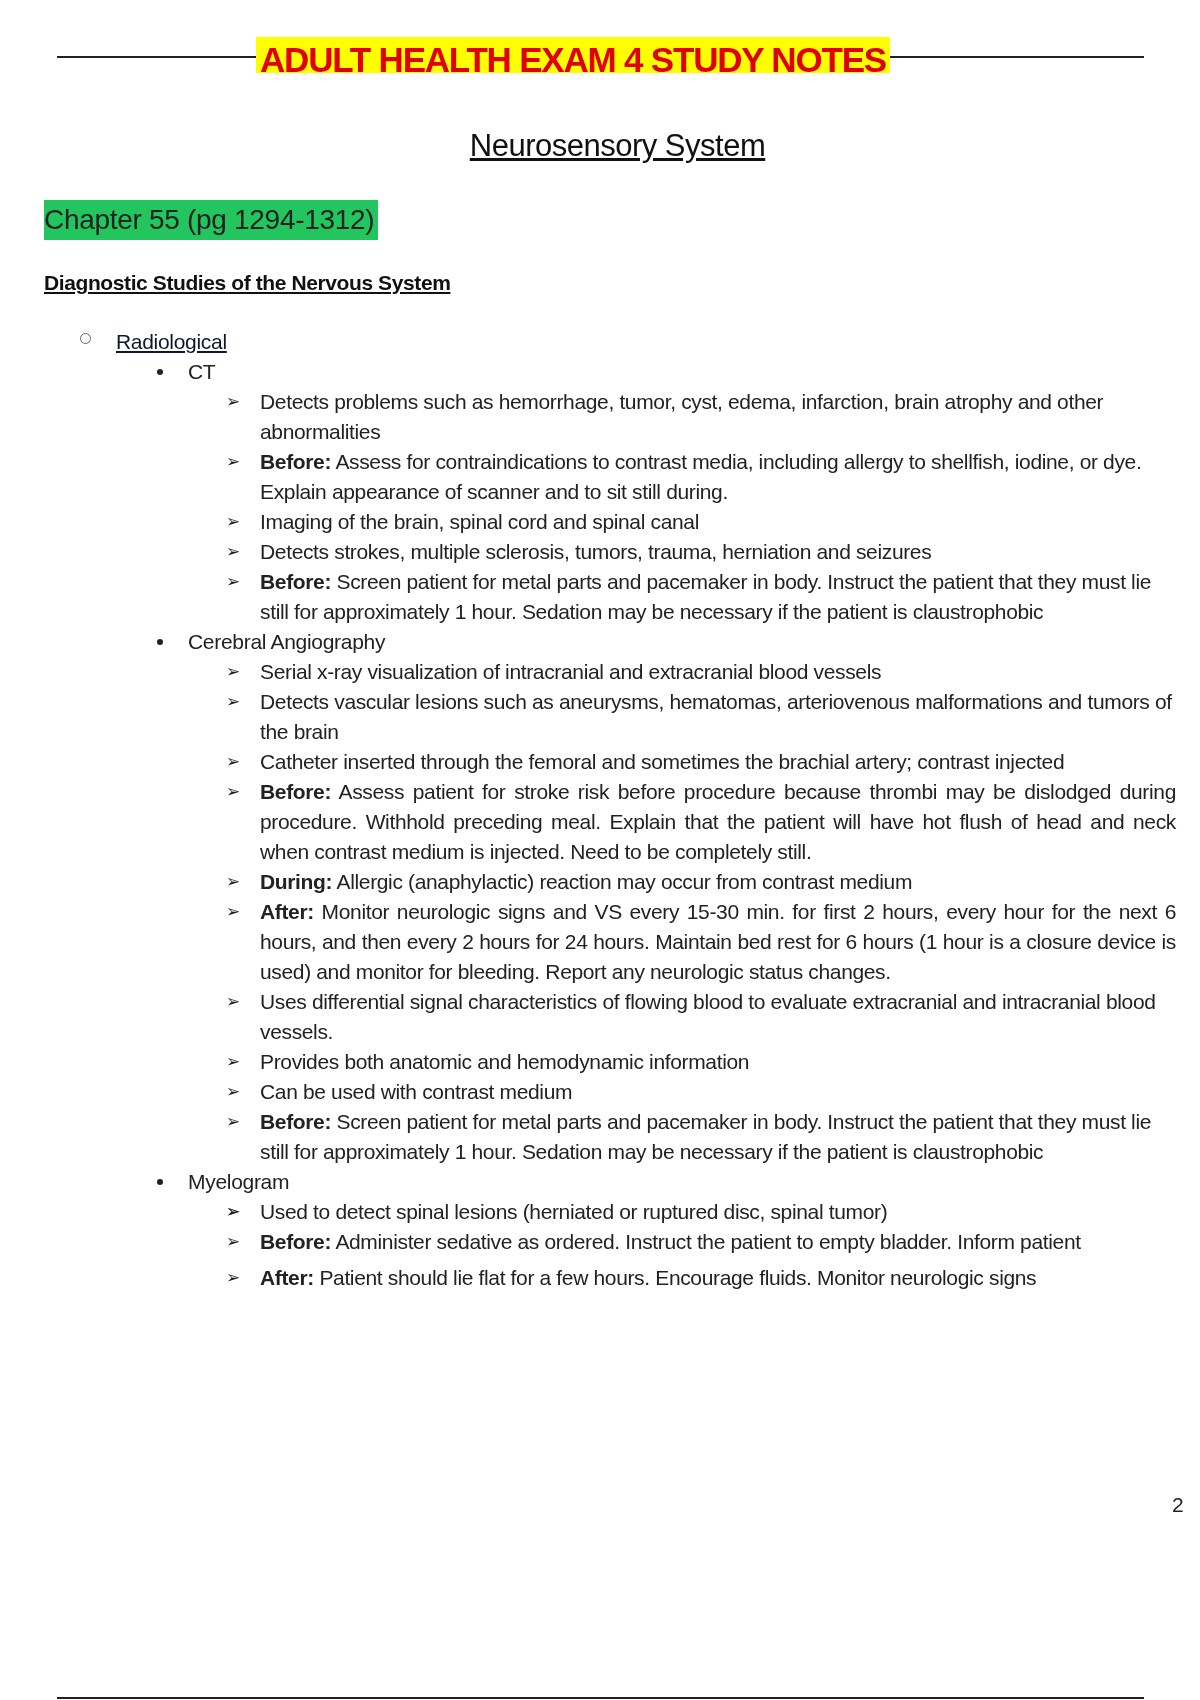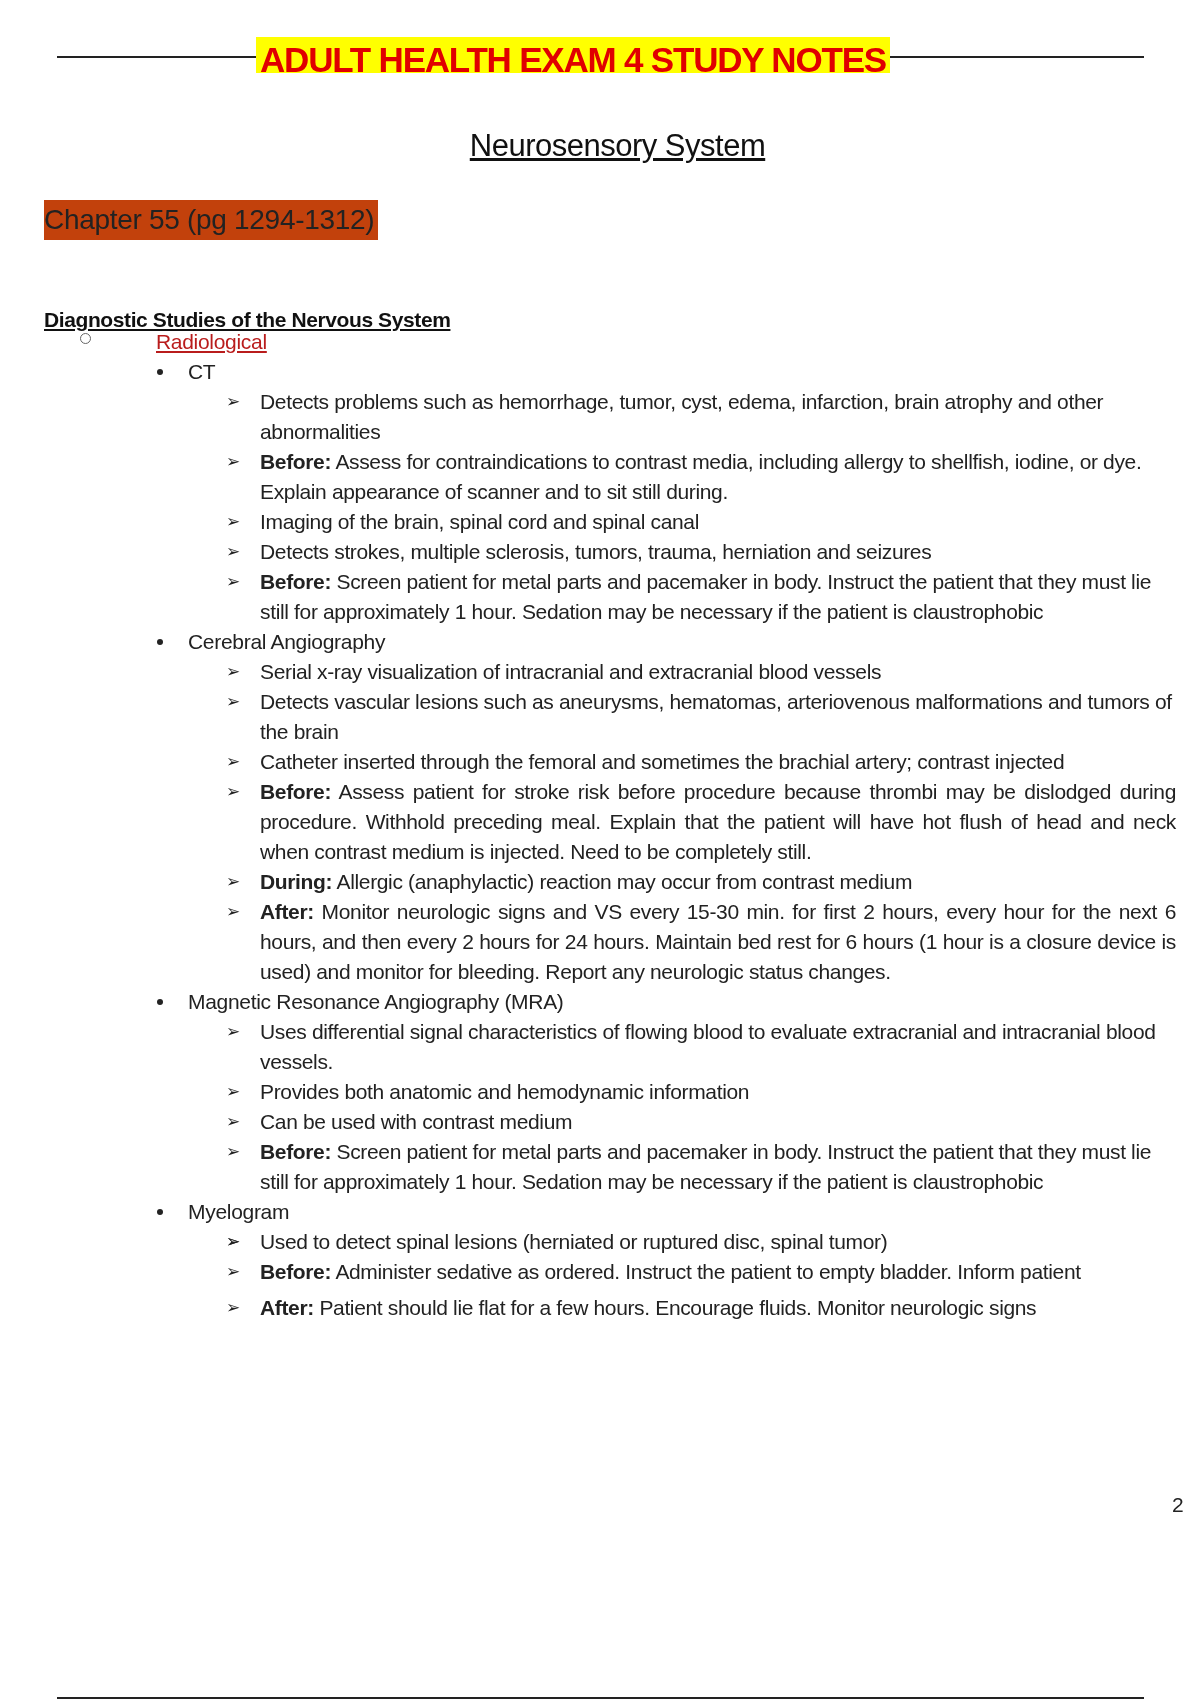--- a/index.html
+++ b/index.html
@@ -16,30 +16,30 @@
     font-size: 35px; line-height: 46px; text-align: center; letter-spacing: -1.2px;
     font-family: "Liberation Sans Narrow", "Liberation Sans", sans-serif;
   }
   .section-title {
     position: absolute; left: 0; width: 1235px; top: 126px; text-align: center;
     font-size: 31px; line-height: 40px; text-decoration: underline; letter-spacing: -0.5px;
     color: #111;
   }
   .chapter {
     position: absolute; left: 44px; top: 200px; height: 40px; padding: 0 4px 0 0;
-    background: #c2410c; font-size: 28px; line-height: 40px; color: #222; letter-spacing: -0.3px;
+    background: #22c55e; font-size: 28px; line-height: 40px; color: #222; letter-spacing: -0.3px;
   }
   .subhead {
     position: absolute; left: 44px; top: 268px; font-size: 21px; line-height: 30px;
-    font-weight: bold; text-decoration: underline; color: #111; letter-spacing: -0.4px; margin-top: 37px;
+    font-weight: bold; text-decoration: underline; color: #111; letter-spacing: -0.4px;
   }
   .content { position: absolute; left: 0; top: 327px; width: 1200px; }
   .lvl1 { position: relative; height: 30px; }
   .lvl1 .marker { position: absolute; left: 80px; top: 6px; width: 9px; height: 9px; border: 1.5px solid #666; border-radius: 50%; }
-  .lvl1 .label { position: absolute; left: 116px; top: 0; font-size: 21px; line-height: 30px; text-decoration: underline; color: #b91c1c; letter-spacing: -0.3px; margin-left: 40px; }
+  .lvl1 .label { position: absolute; left: 116px; top: 0; font-size: 21px; line-height: 30px; text-decoration: underline; color: #0f172a; letter-spacing: -0.3px; }
   .lvl2 { position: relative; }
   .lvl2 .head { position: relative; height: 30px; padding-left: 34px; }
   .lvl2 .bullet { position: absolute; left: 157px; top: 12px; width: 6px; height: 6px; border-radius: 50%; background: #222; }
   .lvl2 .label { position: absolute; left: 188px; top: 0; font-size: 21px; line-height: 30px; color: #222; letter-spacing: -0.3px; }
   .pt { position: relative; padding-left: 260px; padding-right: 24px; font-size: 21px; line-height: 30px; color: #222; letter-spacing: -0.35px; }
   .pt .arrow { position: absolute; left: 226px; top: 0; font-size: 17px; line-height: 30px; color: #222; }
   .pt.justify { text-align: justify; }
   .pt b { font-weight: bold; }
   .pt.gap { margin-top: 6px; }
   .page-num { position: absolute; left: 1172px; top: 1490px; font-size: 21px; line-height: 30px; color: #222; }
@@ -84,24 +84,20 @@
     </div>
     <div class="pt"><span class="arrow">➢</span><span>Serial x-ray visualization of intracranial and extracranial blood vessels</span></div>
     <div class="pt"><span class="arrow">➢</span><span>Detects vascular lesions such as aneurysms, hematomas, arteriovenous malformations and tumors of the brain</span></div>
     <div class="pt"><span class="arrow">➢</span><span>Catheter inserted through the femoral and sometimes the brachial artery; contrast injected</span></div>
     <div class="pt justify"><span class="arrow">➢</span><b>Before:</b><span> Assess patient for stroke risk before procedure because thrombi may be dislodged during procedure. Withhold preceding meal. Explain that the patient will have hot flush of head and neck when contrast medium is injected. Need to be completely still.</span></div>
     <div class="pt"><span class="arrow">➢</span><b>During:</b><span> Allergic (anaphylactic) reaction may occur from contrast medium</span></div>
     <div class="pt justify"><span class="arrow">➢</span><b>After:</b><span> Monitor neurologic signs and VS every 15-30 min. for first 2 hours, every hour for the next 6 hours, and then every 2 hours for 24 hours. Maintain bed rest for 6 hours (1 hour is a closure device is used) and monitor for bleeding. Report any neurologic status changes.</span></div>
   </div>
 
   <div class="lvl2">
-    <div class="head">
-      <span class="bullet"></span>
-      <span class="label">Magnetic Resonance Angiography (MRA)</span>
-    </div>
     <div class="pt"><span class="arrow">➢</span><span>Uses differential signal characteristics of flowing blood to evaluate extracranial and intracranial blood vessels.</span></div>
     <div class="pt"><span class="arrow">➢</span><span>Provides both anatomic and hemodynamic information</span></div>
     <div class="pt"><span class="arrow">➢</span><span>Can be used with contrast medium</span></div>
     <div class="pt"><span class="arrow">➢</span><b>Before:</b><span> Screen patient for metal parts and pacemaker in body. Instruct the patient that they must lie still for approximately 1 hour. Sedation may be necessary if the patient is claustrophobic</span></div>
   </div>
 
   <div class="lvl2">
     <div class="head">
       <span class="bullet"></span>
       <span class="label">Myelogram</span>

